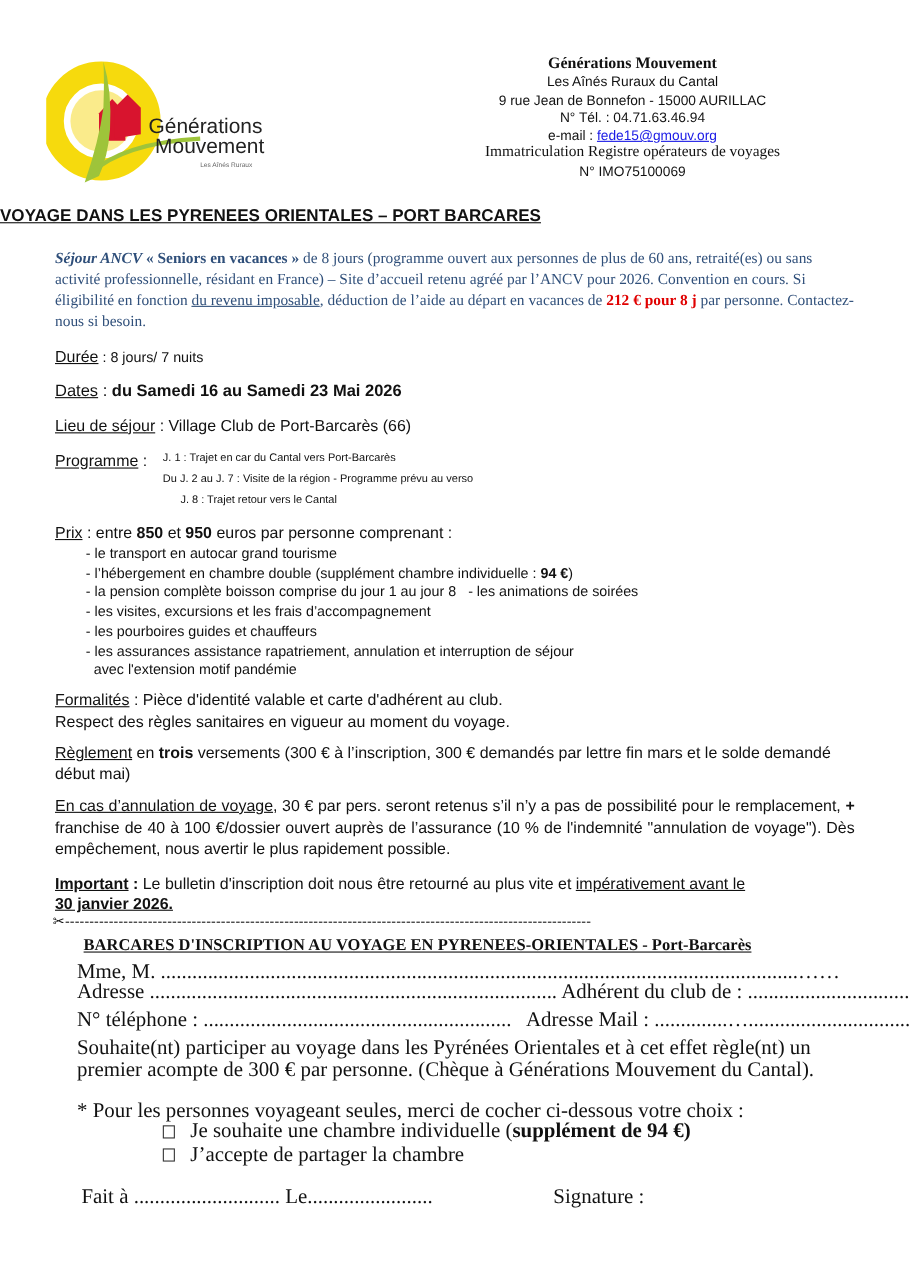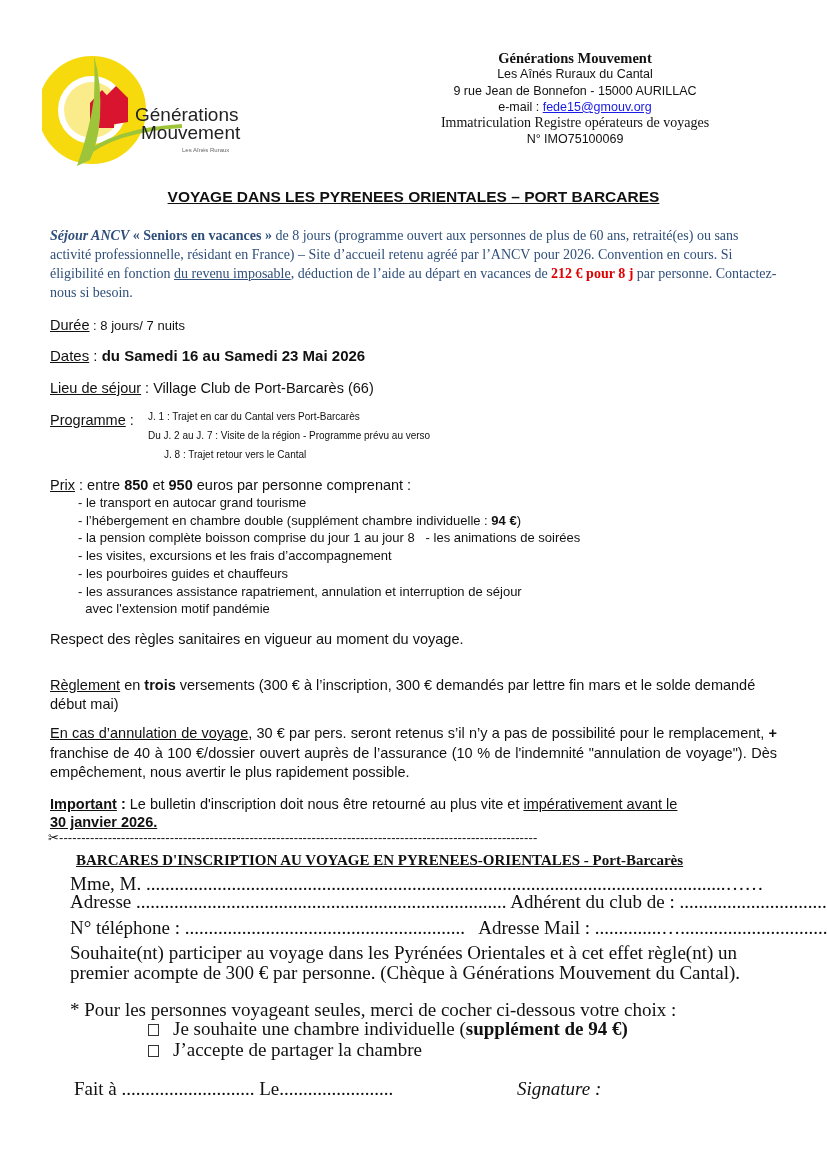--- a/index.html
+++ b/index.html
@@ -8,21 +8,21 @@
   u, .ul { }
 
   #logo { left:42px; top:48px; width:210px; height:125px; }
 
   #org { left:400px; top:50px; width:350px; text-align:center; line-height:16.3px; }
   #org .name { font-family:"Liberation Serif", serif; font-weight:bold; font-size:14.5px; }
   #org .l { font-family:"Liberation Sans", sans-serif; font-size:12.5px; }
   #org .s { font-family:"Liberation Serif", serif; font-size:14px; }
   #org a { color:#1a1ae6; text-decoration:underline; }
 
-  #title { left:0; width:827px; top:188px; text-align:center; font-family:"Liberation Sans", sans-serif;
+  #title { left:0; width:827px; top:188px; font-family:"Liberation Sans", sans-serif;
            font-weight:bold; font-size:15.5px; text-decoration:underline; }
 
   #intro { left:50px; top:226px; width:730px; font-family:"Liberation Serif", serif; font-size:14px;
            line-height:19px; color:#2f4f7a; text-align:left; }
   #intro .red { color:#e00000; font-weight:bold; }
 
   .sec { left:50px; font-family:"Liberation Sans", sans-serif; font-size:14.5px; line-height:18px; }
   .prog-line { position:absolute; font-family:"Liberation Sans", sans-serif; font-size:10px; }
   .incl { left:78px; font-family:"Liberation Sans", sans-serif; font-size:13px; line-height:17.7px; }
 
@@ -48,20 +48,21 @@
     <text x="93" y="73" font-family="Liberation Sans, sans-serif" font-size="19" fill="#222">Générations</text>
     <text x="99" y="91" font-family="Liberation Sans, sans-serif" font-size="19" fill="#222">Mouvement</text>
     <text x="140" y="104" font-family="Liberation Sans, sans-serif" font-size="6" fill="#666">Les Aînés Ruraux</text>
   </svg>
 </div>
 
 <div id="org" class="abs">
   <div class="name">Générations Mouvement</div>
   <div class="l">Les Aînés Ruraux du Cantal</div>
   <div class="l">9 rue Jean de Bonnefon - 15000 AURILLAC</div>
+  <div class="l">N° Tél. :  04.71.63.46.94</div>
   <div class="l"><span>e-mail : </span><a>fede15@gmouv.org</a></div>
   <div class="s">Immatriculation Registre opérateurs de voyages</div>
   <div class="l">N° IMO75100069</div>
 </div>
 
 <div id="title" class="abs">VOYAGE DANS LES PYRENEES ORIENTALES – PORT BARCARES</div>
 
 <div id="intro" class="abs"><b><i>Séjour ANCV</i></b><b> « Seniors en vacances »</b><span> de 8 jours (programme ouvert aux personnes de plus de 60 ans, retraité(es) ou sans activité professionnelle, résidant en France) – Site d’accueil retenu agréé par l’ANCV pour 2026. Convention en cours. Si éligibilité en fonction </span><u>du revenu imposable</u><span>, déduction de l’aide au départ en vacances de </span><span class="red">212 € pour 8 j</span><span> par personne. Contactez-nous si besoin.</span></div>
 
 <div class="abs sec" style="top:316px; font-size:13px;"><u style="font-size:14.5px;">Durée</u><span> :  </span><span>8 jours/ 7 nuits</span></div>
@@ -80,20 +81,21 @@
   <div>- le transport en autocar grand tourisme</div>
   <div><span>- l’hébergement en chambre double (supplément chambre individuelle : </span><b>94 €</b><span>)</span></div>
   <div style="white-space:pre;">- la pension complète boisson comprise du jour 1 au jour 8   - les animations de soirées</div>
   <div>- les visites, excursions et les frais d’accompagnement</div>
   <div>- les pourboires guides et chauffeurs</div>
   <div>- les assurances assistance rapatriement, annulation et interruption de séjour</div>
   <div style="white-space:pre;">  avec l'extension motif pandémie</div>
 </div>
 
 <div class="abs sec" style="top:628px; width:740px;">
+  <div><u>Formalités</u><span> :  Pièce d'identité valable et carte d'adhérent au club.</span></div>
   <div style="margin-top:2px;">Respect des règles sanitaires en vigueur au moment du voyage.</div>
 </div>
 
 <div class="abs sec" style="top:676px; width:730px; line-height:19px;"><u>Règlement</u><span> en </span><b>trois</b><span> versements (300 € à l’inscription, 300 € demandés par lettre fin mars et le solde demandé début mai)</span></div>
 
 <div id="annul" class="abs sec" style="top:724px; line-height:19.5px;"><u>En cas d’annulation de voyage</u><span>, 30 € par pers. seront retenus s’il n’y a pas de possibilité pour le remplacement, </span><b>+</b><span> franchise de 40 à 100 €/dossier ouvert auprès de l’assurance (10 % de l'indemnité "annulation de voyage"). Dès empêchement, nous avertir le plus rapidement possible.</span></div>
 
 <div class="abs sec" style="top:795px; width:730px; line-height:18px;"><b><u>Important</u><span> :</span></b><span>  Le bulletin d'inscription doit nous être retourné au plus vite et </span><u>impérativement avant le</u><br><b><u>30 janvier 2026.</u></b></div>
 
 <div id="cut" class="abs">✂------------------------------------------------------------------------------------------------------------</div>
@@ -109,13 +111,13 @@
 <div class="abs form" style="top:943px; width:730px; white-space:normal; line-height:19.5px;">Souhaite(nt) participer au voyage dans les Pyrénées Orientales et à cet effet règle(nt) un premier acompte de 300 € par personne.  (Chèque à Générations Mouvement du Cantal).</div>
 
 <div class="abs form" style="top:999px;">* Pour les personnes voyageant seules, merci de cocher ci-dessous votre choix :</div>
 
 <div class="abs form" style="left:128px; top:1018px;"><span class="cb"></span><span>Je souhaite une chambre individuelle (</span><b>supplément de 94 €)</b></div>
 
 <div class="abs form" style="left:128px; top:1039px;"><span class="cb"></span><span>J’accepte de partager la chambre</span></div>
 
 <div class="abs form" style="left:54px; top:1078px;"><span>Fait à </span><span>............................</span><span> Le</span><span>........................</span></div>
 
-<div class="abs form" style="left:497px; top:1078px;font-style:italic;">Signature :</div>
+<div class="abs form" style="left:483px; top:1078px;">Signature :</div>
 
 </body></html>

